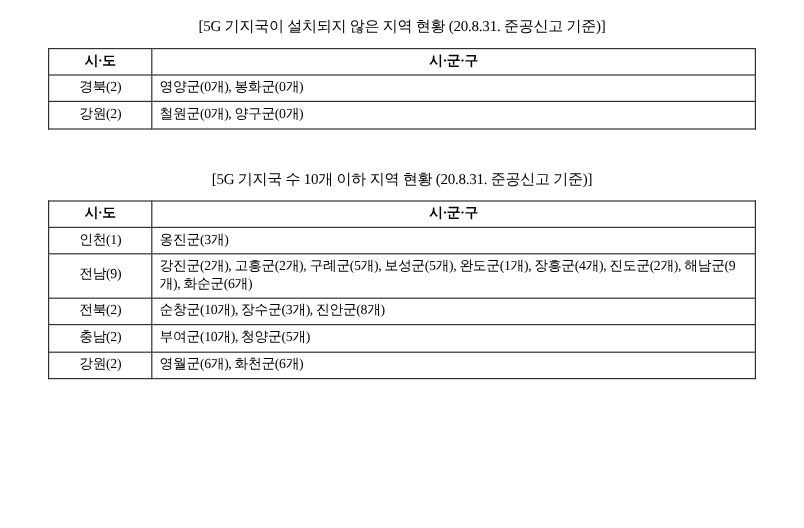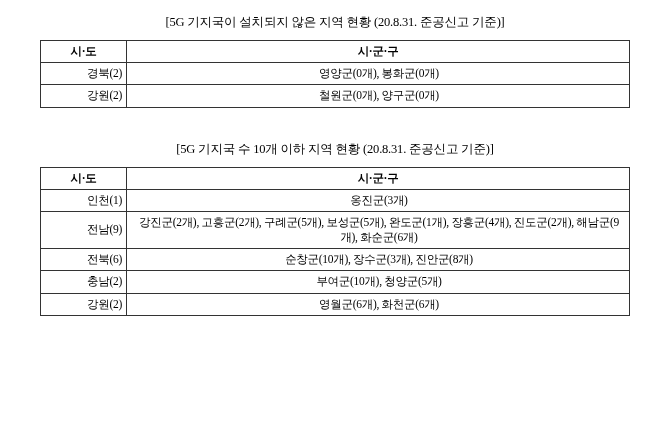--- a/index.html
+++ b/index.html
@@ -46,26 +46,26 @@
     padding: 3px 4px;
     vertical-align: middle;
     letter-spacing: -0.3px;
   }
   table.data-table th {
     text-align: center;
     font-weight: bold;
     background: #ffffff;
   }
   table.data-table td.region {
-    text-align: right;
+    text-align: center;
     font-weight: normal;
     width: 86px;
   }
   table.data-table td.detail {
-    text-align: center;
+    text-align: left;
     padding-left: 6px;
   }
   .col-region { width: 86px; }
   .gap-1 { height: 33px; }
   .two-line { line-height: 1.35; }
 </style>
 </head>
 <body>
 
 <div class="page">
@@ -114,21 +114,21 @@
       <tbody>
         <tr>
           <td class="region">인천(1)</td>
           <td class="detail">옹진군(3개)</td>
         </tr>
         <tr>
           <td class="region">전남(9)</td>
           <td class="detail two-line">강진군(2개), 고흥군(2개), 구례군(5개), 보성군(5개), 완도군(1개), 장흥군(4개), 진도군(2개), 해남군(9개), 화순군(6개)</td>
         </tr>
         <tr>
-          <td class="region">전북(6)</td>
+          <td class="region">전북(2)</td>
           <td class="detail">순창군(10개), 장수군(3개), 진안군(8개)</td>
         </tr>
         <tr>
           <td class="region">충남(2)</td>
           <td class="detail">부여군(10개), 청양군(5개)</td>
         </tr>
         <tr>
           <td class="region">강원(2)</td>
           <td class="detail">영월군(6개), 화천군(6개)</td>
         </tr>

